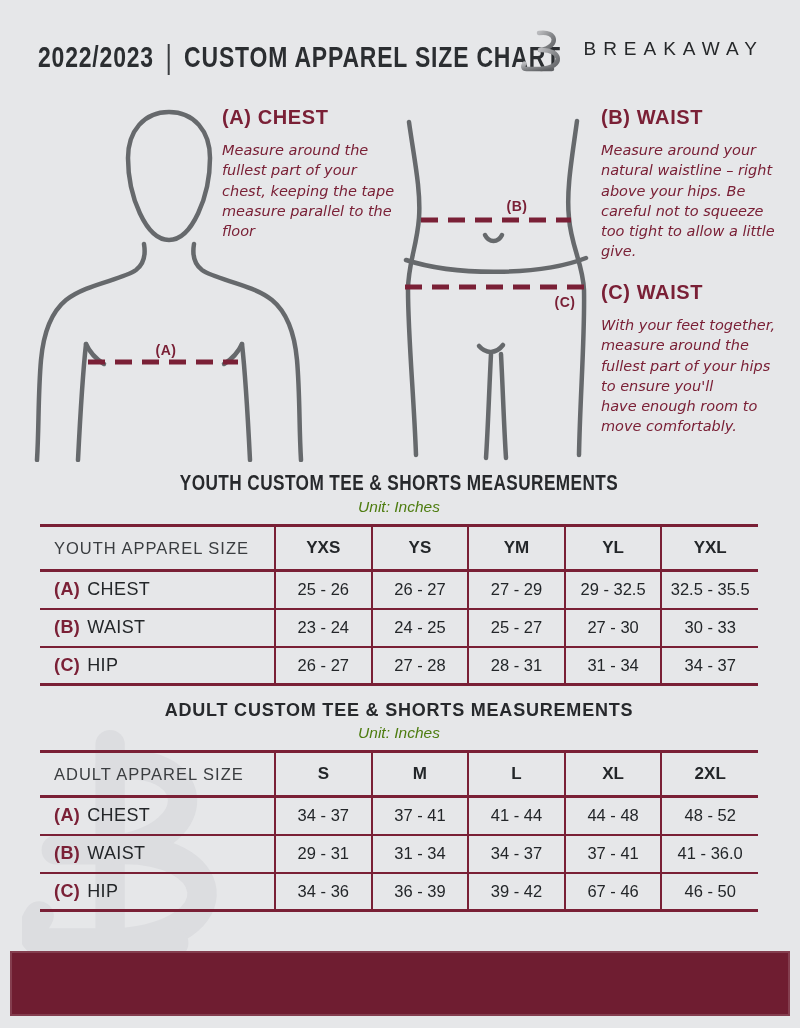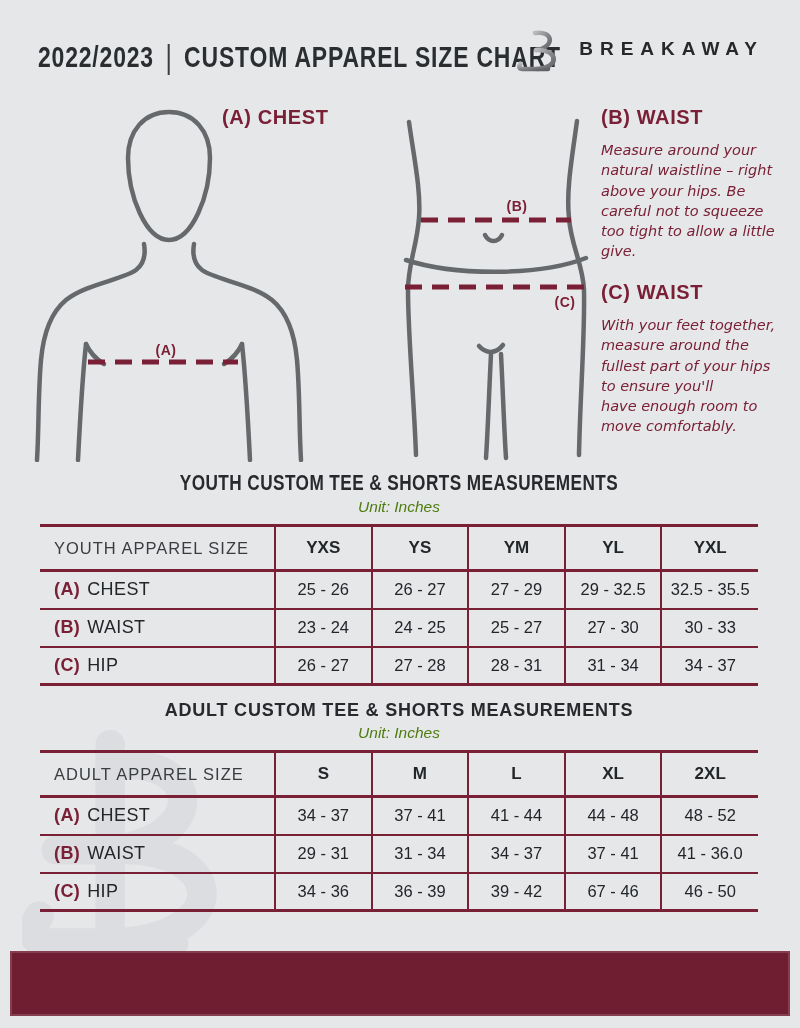--- a/index.html
+++ b/index.html
@@ -12,21 +12,21 @@
   body{font-family:"Liberation Sans",sans-serif;}
   .page{position:relative;width:800px;height:1028px;margin:0 auto;
         background:var(--background);overflow:hidden;}
 
   
   .hdr-title{position:absolute;left:38px;top:40px;display:flex;align-items:center;gap:14px;
              font-weight:700;font-size:28px;color:var(--title-text);letter-spacing:1px;
              transform:scale(0.82,1.08);transform-origin:left center;white-space:nowrap;}
   .hdr-title .divider{font-weight:300;font-size:30px;color:#3a3d40;}
   .brand{position:absolute;right:36px;top:24px;display:flex;align-items:center;gap:14px;}
-  .brand-name{font-weight:700;font-size:19px;letter-spacing:7px;color:#26282A;}
+  .brand-name{font-weight:400;font-size:19px;letter-spacing:7px;color:#26282A;}
 
   
   .fig{position:absolute;}
   .fig-a{left:30px;top:98px;}
   .fig-b{left:395px;top:108px;}
   .fig path, .fig line{fill:none;}
   .body-line{stroke:var(--figure-line);stroke-width:4.5;stroke-linecap:round;stroke-linejoin:round;}
   .dash-line{stroke:var(--accent);stroke-width:5;stroke-dasharray:17 10;}
   .marker{fill:var(--accent);font-weight:700;font-size:14px;letter-spacing:.5px;
           font-family:"Liberation Sans",sans-serif;}
@@ -127,20 +127,21 @@
       <path class="body-line" stroke-width="4" d="M106,246 C108,285 109,320 111,350"></path>
     </g>
     <line class="dash-line" x1="26" y1="112" x2="176" y2="112"></line>
     <text class="marker" x="122" y="103" text-anchor="middle">(B)</text>
     <line class="dash-line" x1="10" y1="179" x2="193" y2="179"></line>
     <text class="marker" x="170" y="199" text-anchor="middle">(C)</text>
   </svg>
 
   <section class="guide guide-chest">
     <h3>(A) CHEST</h3>
+    <p>Measure around the fullest part of your chest, keeping the tape measure parallel to the floor</p>
   </section>
 
   <section class="guide guide-waist">
     <h3>(B) WAIST</h3>
     <p>Measure around your natural waistline – right above your hips. Be careful not to squeeze too tight to allow a little give.</p>
   </section>
 
   <section class="guide guide-hips">
     <h3>(C) WAIST</h3>
     <p>With your feet together, measure around the fullest part of your hips to ensure you'll

